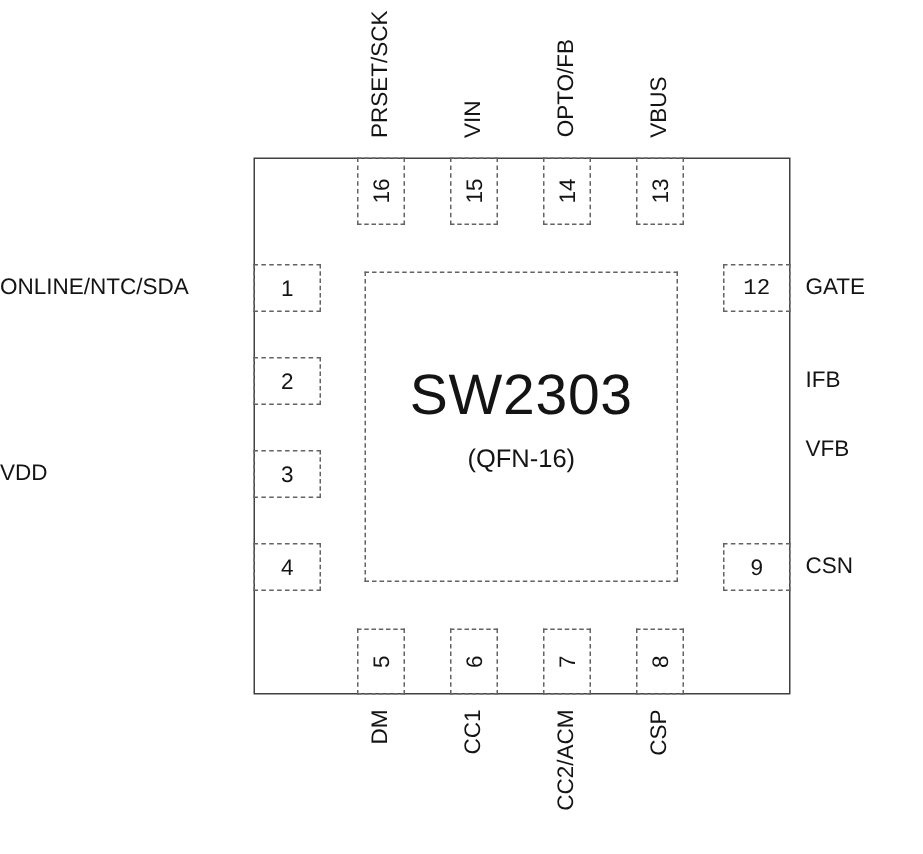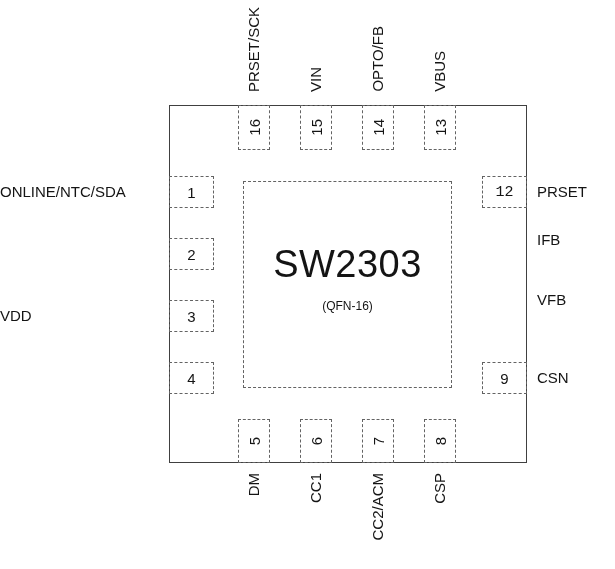--- a/index.html
+++ b/index.html
@@ -34,21 +34,21 @@
     text-align: center;
     font-size: 38px;
     line-height: 46px;
     letter-spacing: 0.5px;
   }
   .chip-package {
     position: absolute;
     left: 243px; top: 296px;
     width: 209px;
     text-align: center;
-    font-size: 12px;
+    font-size: 17px;
     line-height: 20px;
   }
   .pin {
     position: absolute;
     box-sizing: border-box;
     border: 1.3px dashed var(--dash, #636363);
     display: flex;
     align-items: center;
     justify-content: center;
     font-size: 15px;
@@ -106,23 +106,23 @@
   </div>
   <div class="lbl lbl-left" style="top:300px;">VDD</div>
 
   <div class="pin pin-h" style="left:169px; top:362px;">
     <span>4</span>
   </div>
 
   <div class="pin pin-h" style="left:482px; top:176px;font-family:Liberation Mono, monospace;">
     <span>12</span>
   </div>
-  <div class="lbl lbl-right" style="top:176px;">PRSET</div>
+  <div class="lbl lbl-right" style="top:176px;">GATE</div>
 
-  <div class="lbl lbl-right" style="top:224px;">IFB</div>
+  <div class="lbl lbl-right" style="top:238px;">IFB</div>
 
   <div class="lbl lbl-right" style="top:284px;">VFB</div>
 
   <div class="pin pin-h" style="left:482px; top:362px;">
     <span>9</span>
   </div>
   <div class="lbl lbl-right" style="top:362px;">CSN</div>
 
   <div class="pin pin-v" style="left:238px; top:105px; height:45px;">
     <span class="vtext">16</span>

